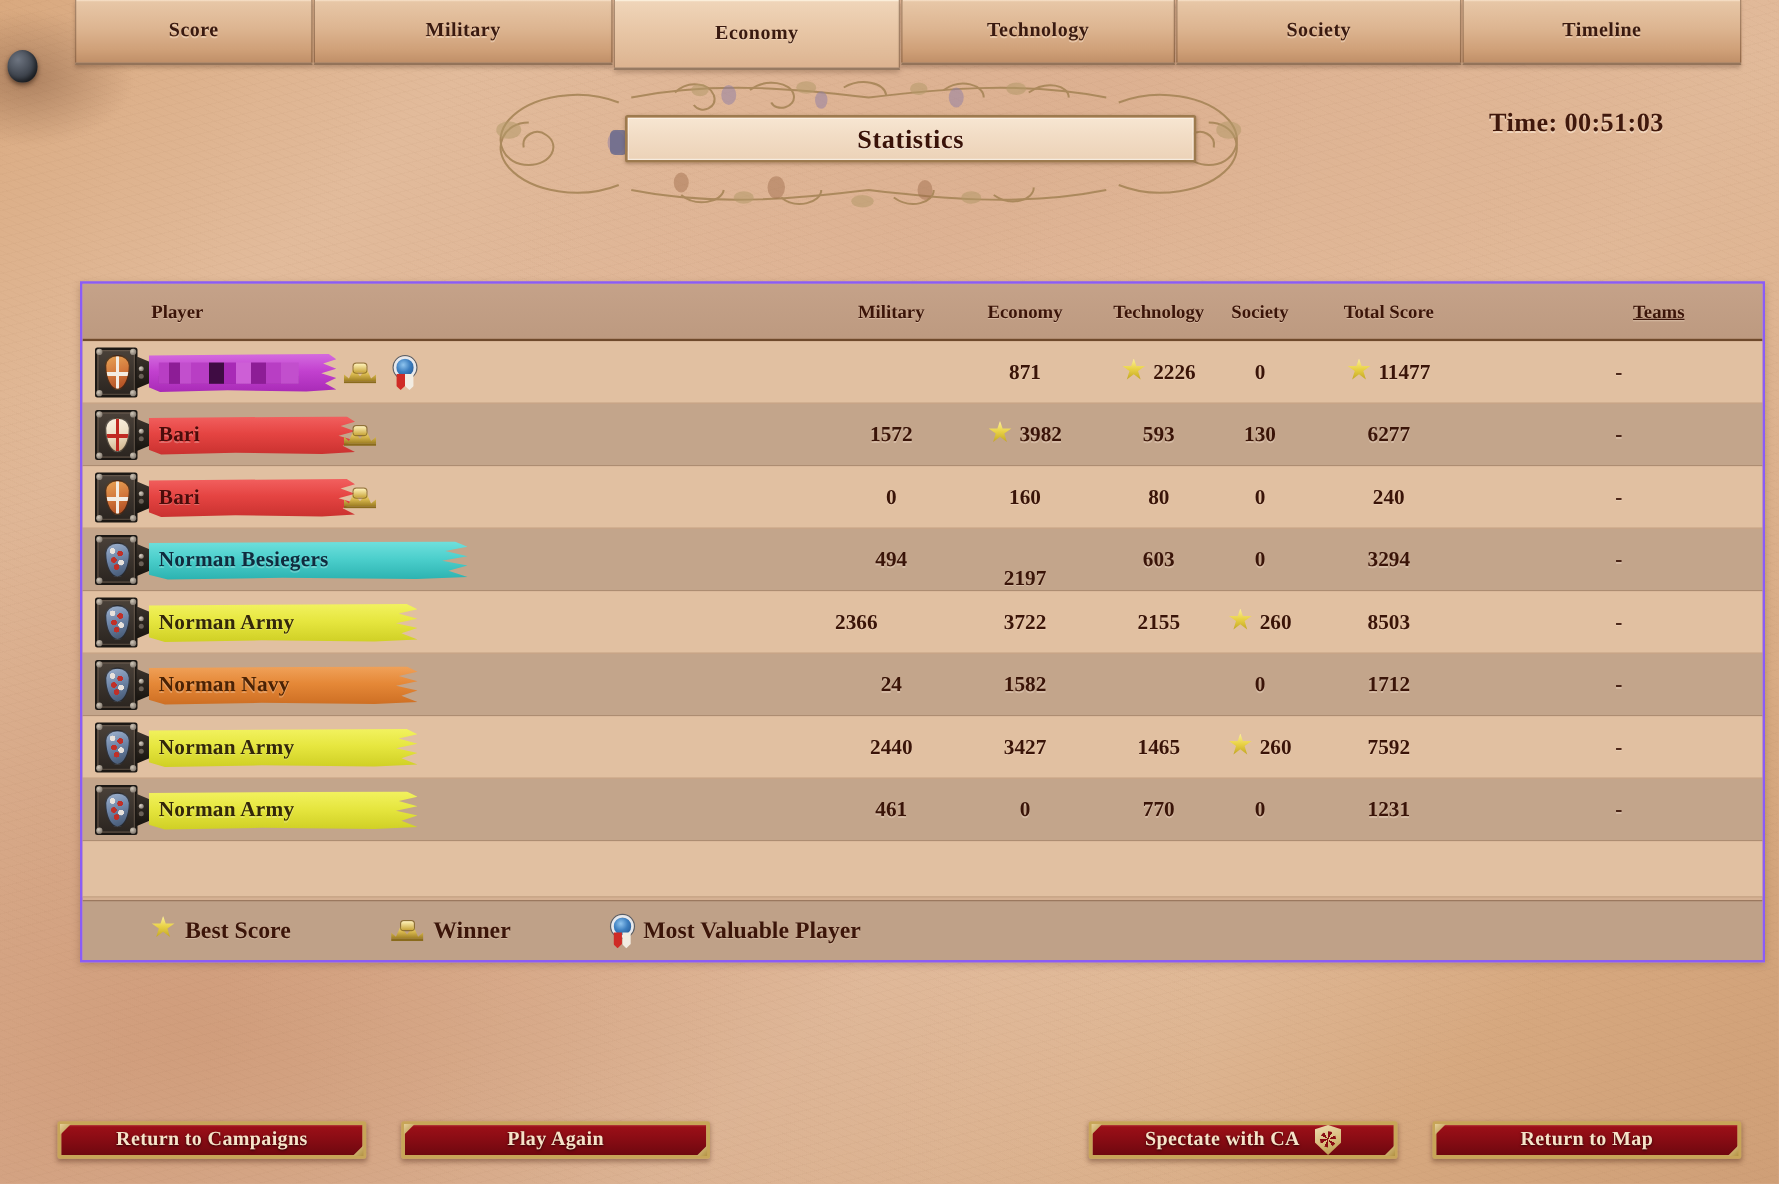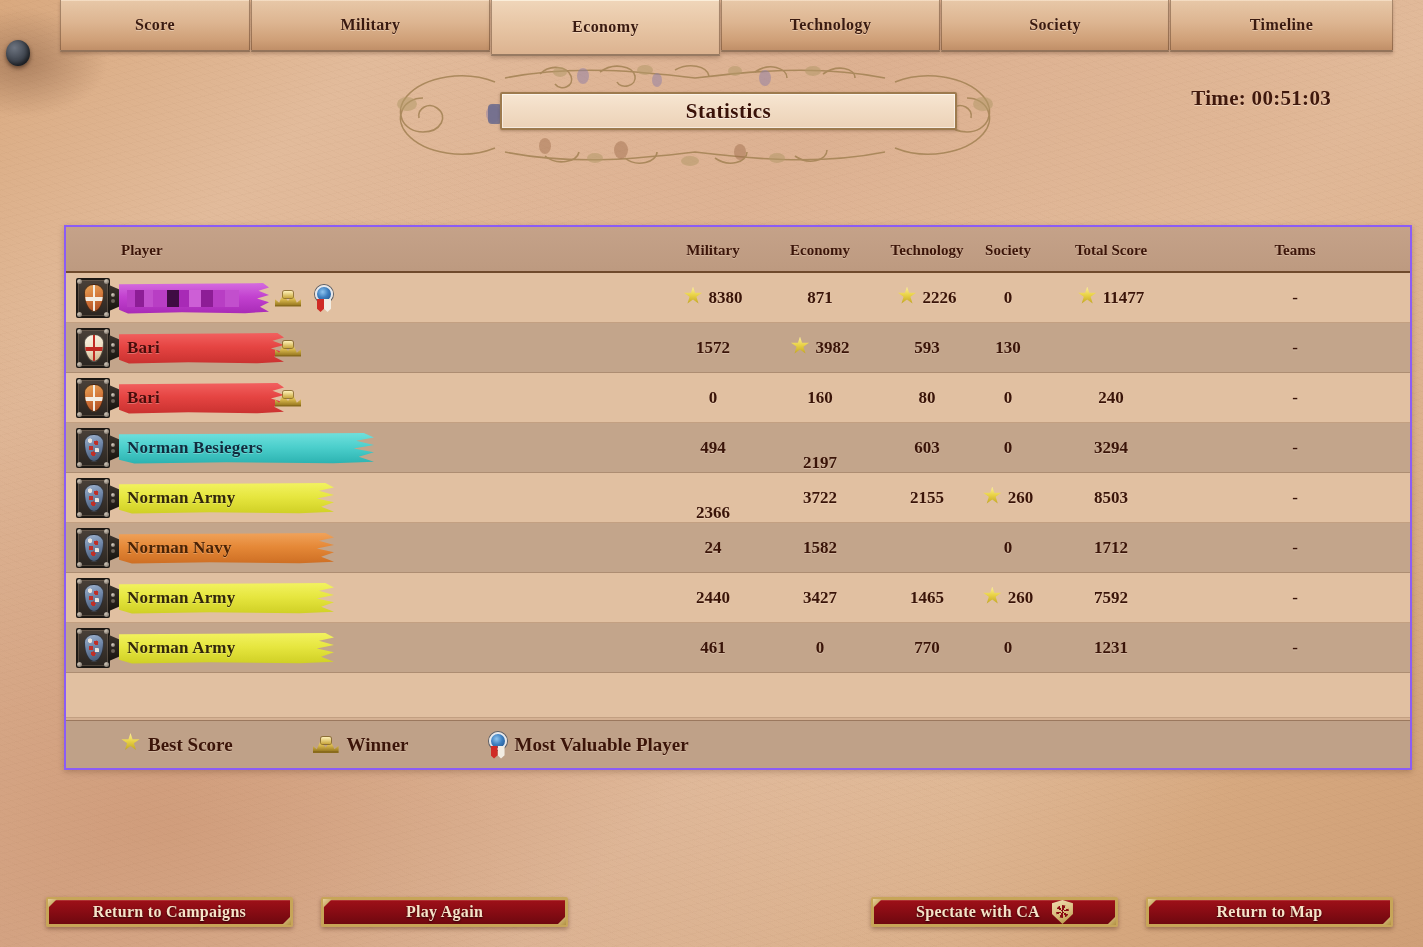--- a/index.html
+++ b/index.html
@@ -448,21 +448,21 @@
 <div class="time-label">Time: 00:51:03</div>
 
 <div class="panel">
   <div class="thead" id="thead">
       <div class="h" style="left: 55px; width: 560px; justify-content: flex-start;">Player</div>
       <div class="h" style="left: 583px; width: 128px; justify-content: center;">Military</div>
       <div class="h" style="left: 690px; width: 128px; justify-content: center;">Economy</div>
       <div class="h" style="left: 786px; width: 150px; justify-content: center;">Technology</div>
       <div class="h" style="left: 872px; width: 140px; justify-content: center;">Society</div>
       <div class="h" style="left: 955px; width: 180px; justify-content: center;">Total Score</div>
-      <div class="h" style="left: 1159px; width: 140px; justify-content: center;">Teams</div>
+      <div class="h" style="left: 1191px; width: 140px; justify-content: center; text-decoration: underline;">Teams</div>
     </div>
   <div class="rows" id="tbody">
       <div class="row odd">
         <div class="flagcell">
           <div class="crest">
             <span class="corner c1"></span>
             <span class="corner c2"></span>
             <span class="corner c3"></span>
             <span class="corner c4"></span>
             <span class="shield bari-gold"></span>
@@ -475,24 +475,20 @@
         <div class="badge-crown" style="left: 205px; width: 34px;">
           <span class="icon-crown"></span>
         </div>
         <div class="badge-medal" style="left: 243px; width: 30px;">
           <span class="icon-medal">
             <span class="disc"></span>
             <span class="rib-l"></span>
             <span class="rib-r"></span>
           </span>
         </div>
-        <div class="num" style="left: 583px; width: 128px;">
-          <span class="star"><span class="icon-star"></span></span>
-          <span>8380</span>
-        </div>
         <div class="num" style="left: 690px; width: 128px;">
           <span>871</span>
         </div>
         <div class="num" style="left: 786px; width: 150px;">
           <span class="star"><span class="icon-star"></span></span>
           <span>2226</span>
         </div>
         <div class="num" style="left: 872px; width: 140px;">
           <span>0</span>
         </div>
@@ -527,20 +523,23 @@
         <div class="num" style="left: 690px; width: 128px;">
           <span class="star"><span class="icon-star"></span></span>
           <span>3982</span>
         </div>
         <div class="num" style="left: 786px; width: 150px;">
           <span>593</span>
         </div>
         <div class="num" style="left: 872px; width: 140px;">
           <span>130</span>
         </div>
+        <div class="num" style="left: 955px; width: 180px;">
+          <span>6277</span>
+        </div>
         <div class="num" style="left: 1159px; width: 140px;">
           <span>-</span>
         </div>
       </div>
       <div class="row odd">
         <div class="flagcell">
           <div class="crest">
             <span class="corner c1"></span>
             <span class="corner c2"></span>
             <span class="corner c3"></span>
@@ -614,21 +613,21 @@
             <span class="corner c2"></span>
             <span class="corner c3"></span>
             <span class="corner c4"></span>
             <span class="shield norman"></span>
           </div>
           <div class="clasp"></div>
           <div class="banner yellow">
             <span class="nm">Norman Army</span>
           </div>
         </div>
-        <div class="num" style="left: 583px; width: 128px; align-items: flex-end;">
+        <div class="num" style="left: 555px; width: 128px;">
           <span>2366</span>
         </div>
         <div class="num" style="left: 690px; width: 128px;">
           <span>3722</span>
         </div>
         <div class="num" style="left: 786px; width: 150px;">
           <span>2155</span>
         </div>
         <div class="num" style="left: 872px; width: 140px;">
           <span class="star"><span class="icon-star"></span></span>

